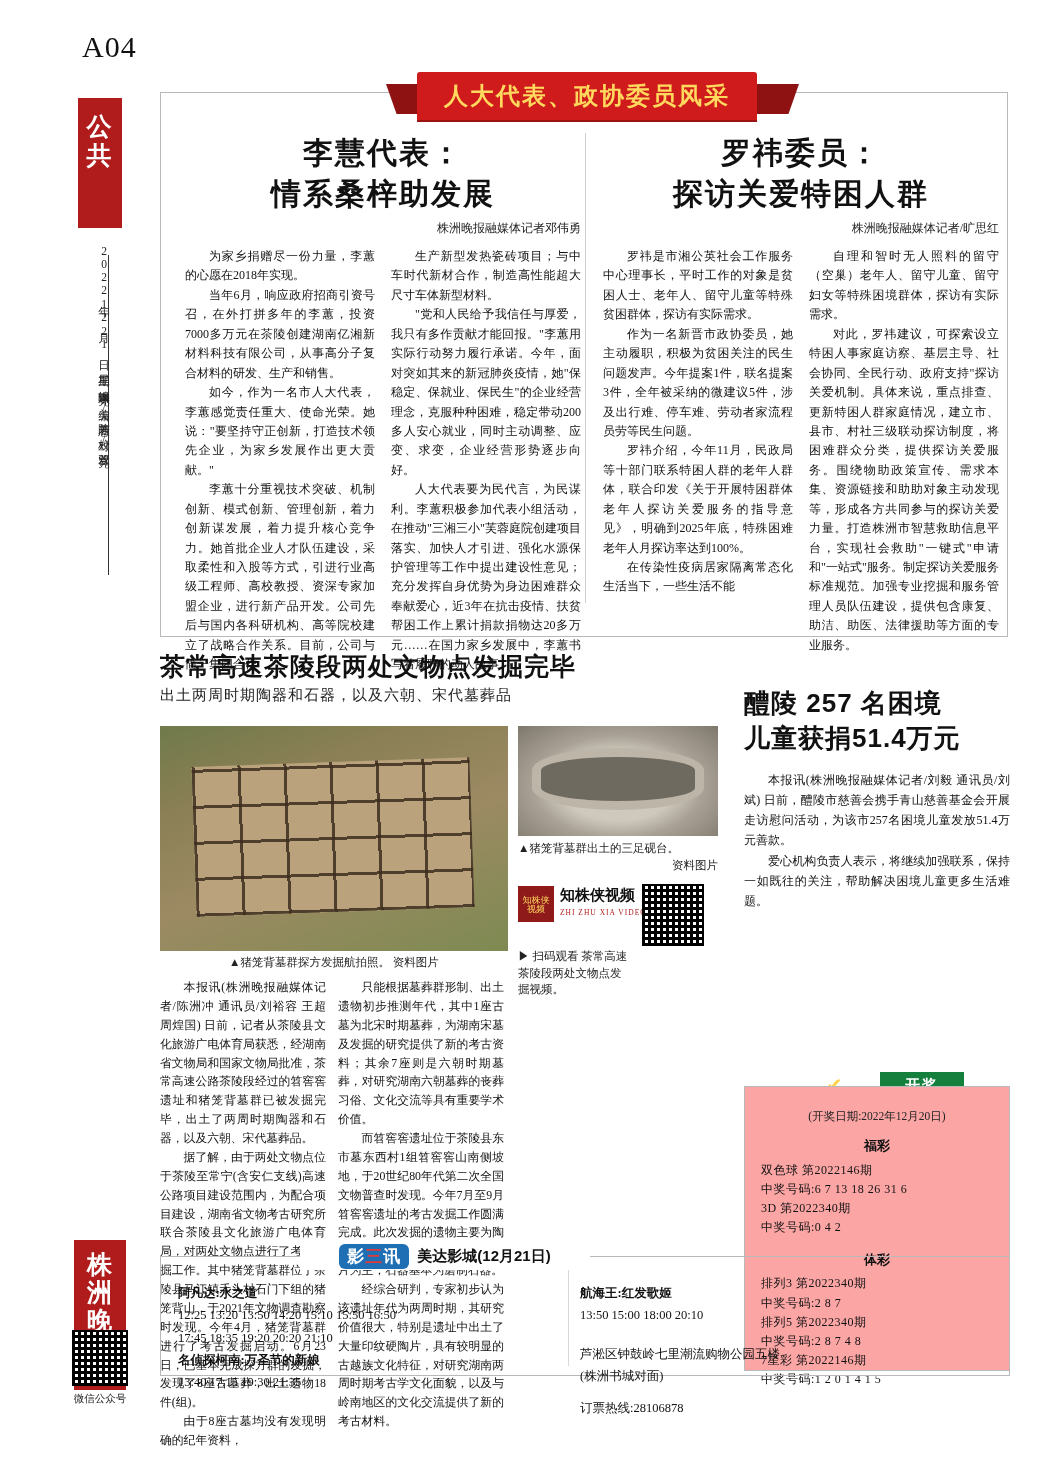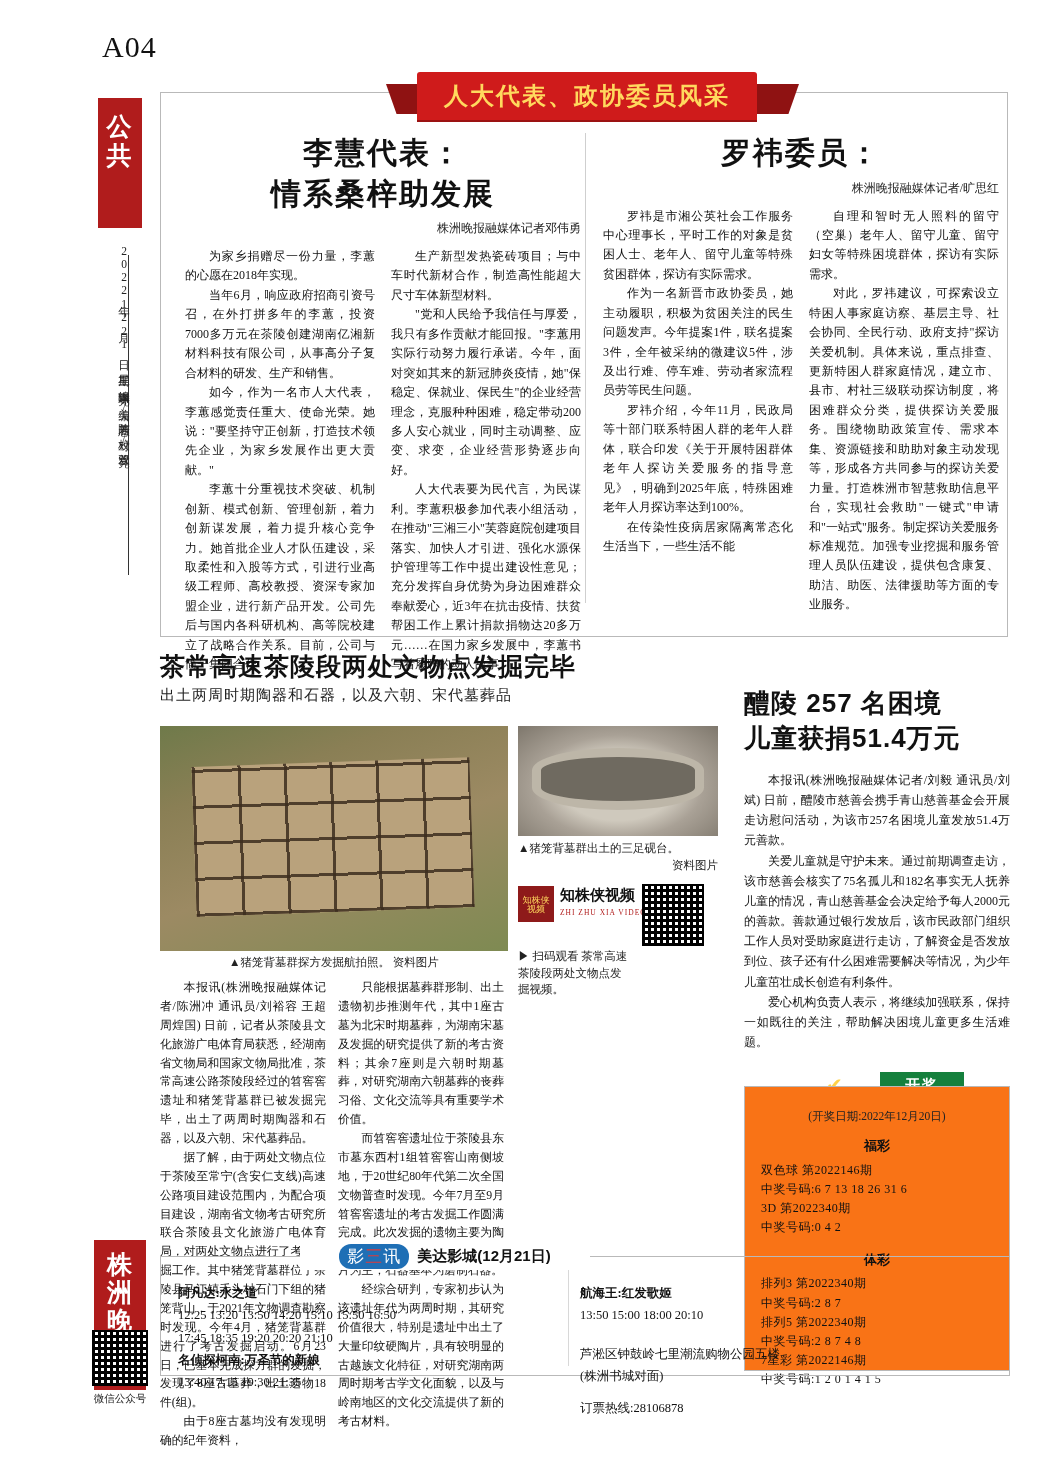--- a/index.html
+++ b/index.html
@@ -8,21 +8,21 @@
     width:1039px; height:1459px;
     background:#ffffff;
     font-family:"Liberation Serif", serif;
     color:#111;
     position:relative;
     overflow:hidden;
   }
   .page { position:absolute; inset:0; }
 
   
-  .rail { position:absolute; left:0; top:0; width:150px; height:1164px;margin-left:20px; }
+  .rail { position:absolute; left:0; top:0; width:150px; height:1164px; }
   .folio { position:absolute; left:82px; top:30px; font-size:30px; letter-spacing:1px; font-family:"Liberation Serif", serif; }
   .section-tab {
     position:absolute; left:78px; top:98px; width:44px; height:130px;
     background:#b01c1c; color:#fff; text-align:center;
     font-family:"Liberation Sans", sans-serif; font-weight:bold;
     font-size:25px; line-height:1.15; padding-top:14px; letter-spacing:2px;
   }
   .section-tab span { display:block; }
   .rail-date {
     position:absolute; left:96px; top:245px;
@@ -134,34 +134,34 @@
   
   .don-head {
     position:absolute; left:744px; top:686px; width:266px;
     font-family:"Liberation Sans", sans-serif; font-weight:bold;
     font-size:26px; line-height:1.35; letter-spacing:1px; color:#111;
   }
   .don-body { position:absolute; left:744px; top:770px; width:266px; }
   .don-body .body-txt { font-size:12px; line-height:1.68; }
 
   
-  .lotto { position:absolute; left:744px; top:1086px; width:266px; height:285px; border:1px solid #b9b9b9; background:#f97316; }
+  .lotto { position:absolute; left:744px; top:1086px; width:266px; height:285px; border:1px solid #b9b9b9; background:#fca5a5; }
   .lotto-banner { position:absolute; left:880px; top:1072px; width:84px; height:26px; background:#15803d; color:#fff;
                   font-family:"Liberation Sans",sans-serif; font-weight:bold; font-size:15px; text-align:center; line-height:26px; letter-spacing:2px; }
   .lotto-check { position:absolute; left:826px; top:1074px; width:20px; height:22px; color:#ffd24a; font-size:20px; line-height:22px; }
   .lotto-date { margin-top:22px; text-align:center; font-size:11.5px; color:#222; }
   .lotto-grp { margin-top:12px; padding:0 16px; font-size:12px; line-height:1.6; }
   .lotto-grp .ttl { text-align:center; font-weight:bold; font-family:"Liberation Sans",sans-serif; font-size:13px; margin-bottom:4px; }
   .lotto-grp .row { letter-spacing:.5px; }
 
   
   .cinema { position:absolute; left:160px; top:1256px; width:850px; height:120px; border:1px solid #b9b9b9; }
   .cin-banner { position:absolute; left:300px; top:1244px; width:290px; height:26px; background:#fff; text-align:center; }
   .cin-logo { display:inline-block; vertical-align:middle; background:#1f6fb5; color:#fff; font-family:"Liberation Sans",sans-serif;
-              font-weight:normal; font-size:17px; padding:1px 8px; border-radius:12px; letter-spacing:1px; }
+              font-weight:bold; font-size:17px; padding:1px 8px; border-radius:6px; letter-spacing:1px; }
   .cin-logo .r { color:#e03a3a; }
   .cin-title { display:inline-block; vertical-align:middle; font-family:"Liberation Sans",sans-serif; font-weight:bold; font-size:15px; margin-left:8px; }
   .cin-col { position:absolute; top:1282px; font-size:12.5px; line-height:1.78; color:#111; }
   .cin-col.l { left:178px; width:390px; }
   .cin-col.r { left:580px; width:420px; }
   .cin-name { font-weight:bold; }
   .cin-vline { position:absolute; left:568px; top:1270px; width:1px; height:96px; background:#d8d8d8; }
 </style>
 </head>
 <body>
@@ -212,20 +212,21 @@
           <p>生产新型发热瓷砖项目；与中车时代新材合作，制造高性能超大尺寸车体新型材料。</p>
           <p>"党和人民给予我信任与厚爱，我只有多作贡献才能回报。"李蕙用实际行动努力履行承诺。今年，面对突如其来的新冠肺炎疫情，她"保稳定、保就业、保民生"的企业经营理念，克服种种困难，稳定带动200多人安心就业，同时主动调整、应变、求变，企业经营形势逐步向好。</p>
           <p>人大代表要为民代言，为民谋利。李蕙积极参加代表小组活动，在推动"三湘三小"芙蓉庭院创建项目落实、加快人才引进、强化水源保护管理等工作中提出建设性意见；充分发挥自身优势为身边困难群众奉献爱心，近3年在抗击疫情、扶贫帮困工作上累计捐款捐物达20多万元……在国力家乡发展中，李蕙书写着履职的动人故事。</p>
         </div>
       </div>
     </div>
 
     <div class="feat-col right">
       <div class="feat-title">
         <div>罗祎委员：</div>
+        <div>探访关爱特困人群</div>
       </div>
       <div class="byline">株洲晚报融媒体记者/旷思红</div>
       <div class="cols2">
         <div class="body-txt">
           <p>罗祎是市湘公英社会工作服务中心理事长，平时工作的对象是贫困人士、老年人、留守儿童等特殊贫困群体，探访有实际需求。</p>
           <p>作为一名新晋市政协委员，她主动履职，积极为贫困关注的民生问题发声。今年提案1件，联名提案3件，全年被采纳的微建议5件，涉及出行难、停车难、劳动者家流程员劳等民生问题。</p>
           <p>罗祎介绍，今年11月，民政局等十部门联系特困人群的老年人群体，联合印发《关于开展特困群体老年人探访关爱服务的指导意见》，明确到2025年底，特殊困难老年人月探访率达到100%。</p>
           <p>在传染性疫病居家隔离常态化生活当下，一些生活不能</p>
         </div>
         <div class="body-txt">
@@ -273,21 +274,20 @@
     </div>
   </div>
 
   <div class="don-head">
     <div>醴陵 257 名困境</div>
     <div>儿童获捐51.4万元</div>
   </div>
   <div class="don-body">
     <div class="body-txt">
       <p>本报讯(株洲晚报融媒体记者/刘毅  通讯员/刘斌) 日前，醴陵市慈善会携手青山慈善基金会开展走访慰问活动，为该市257名困境儿童发放51.4万元善款。</p>
-      <p>关爱儿童就是守护未来。通过前期调查走访，该市慈善会核实了75名孤儿和182名事实无人抚养儿童的情况，青山慈善基金会决定给予每人2000元的善款。善款通过银行发放后，该市民政部门组织工作人员对受助家庭进行走访，了解资金是否发放到位、孩子还有什么困难需要解决等情况，为少年儿童茁壮成长创造有利条件。</p>
       <p>爱心机构负责人表示，将继续加强联系，保持一如既往的关注，帮助解决困境儿童更多生活难题。</p>
     </div>
   </div>
 
   <div class="lotto-check">✔</div>
   <div class="lotto-banner">开奖</div>
   <div class="lotto">
     <div class="lotto-date">(开奖日期:2022年12月20日)</div>
 
     <div class="lotto-grp">

